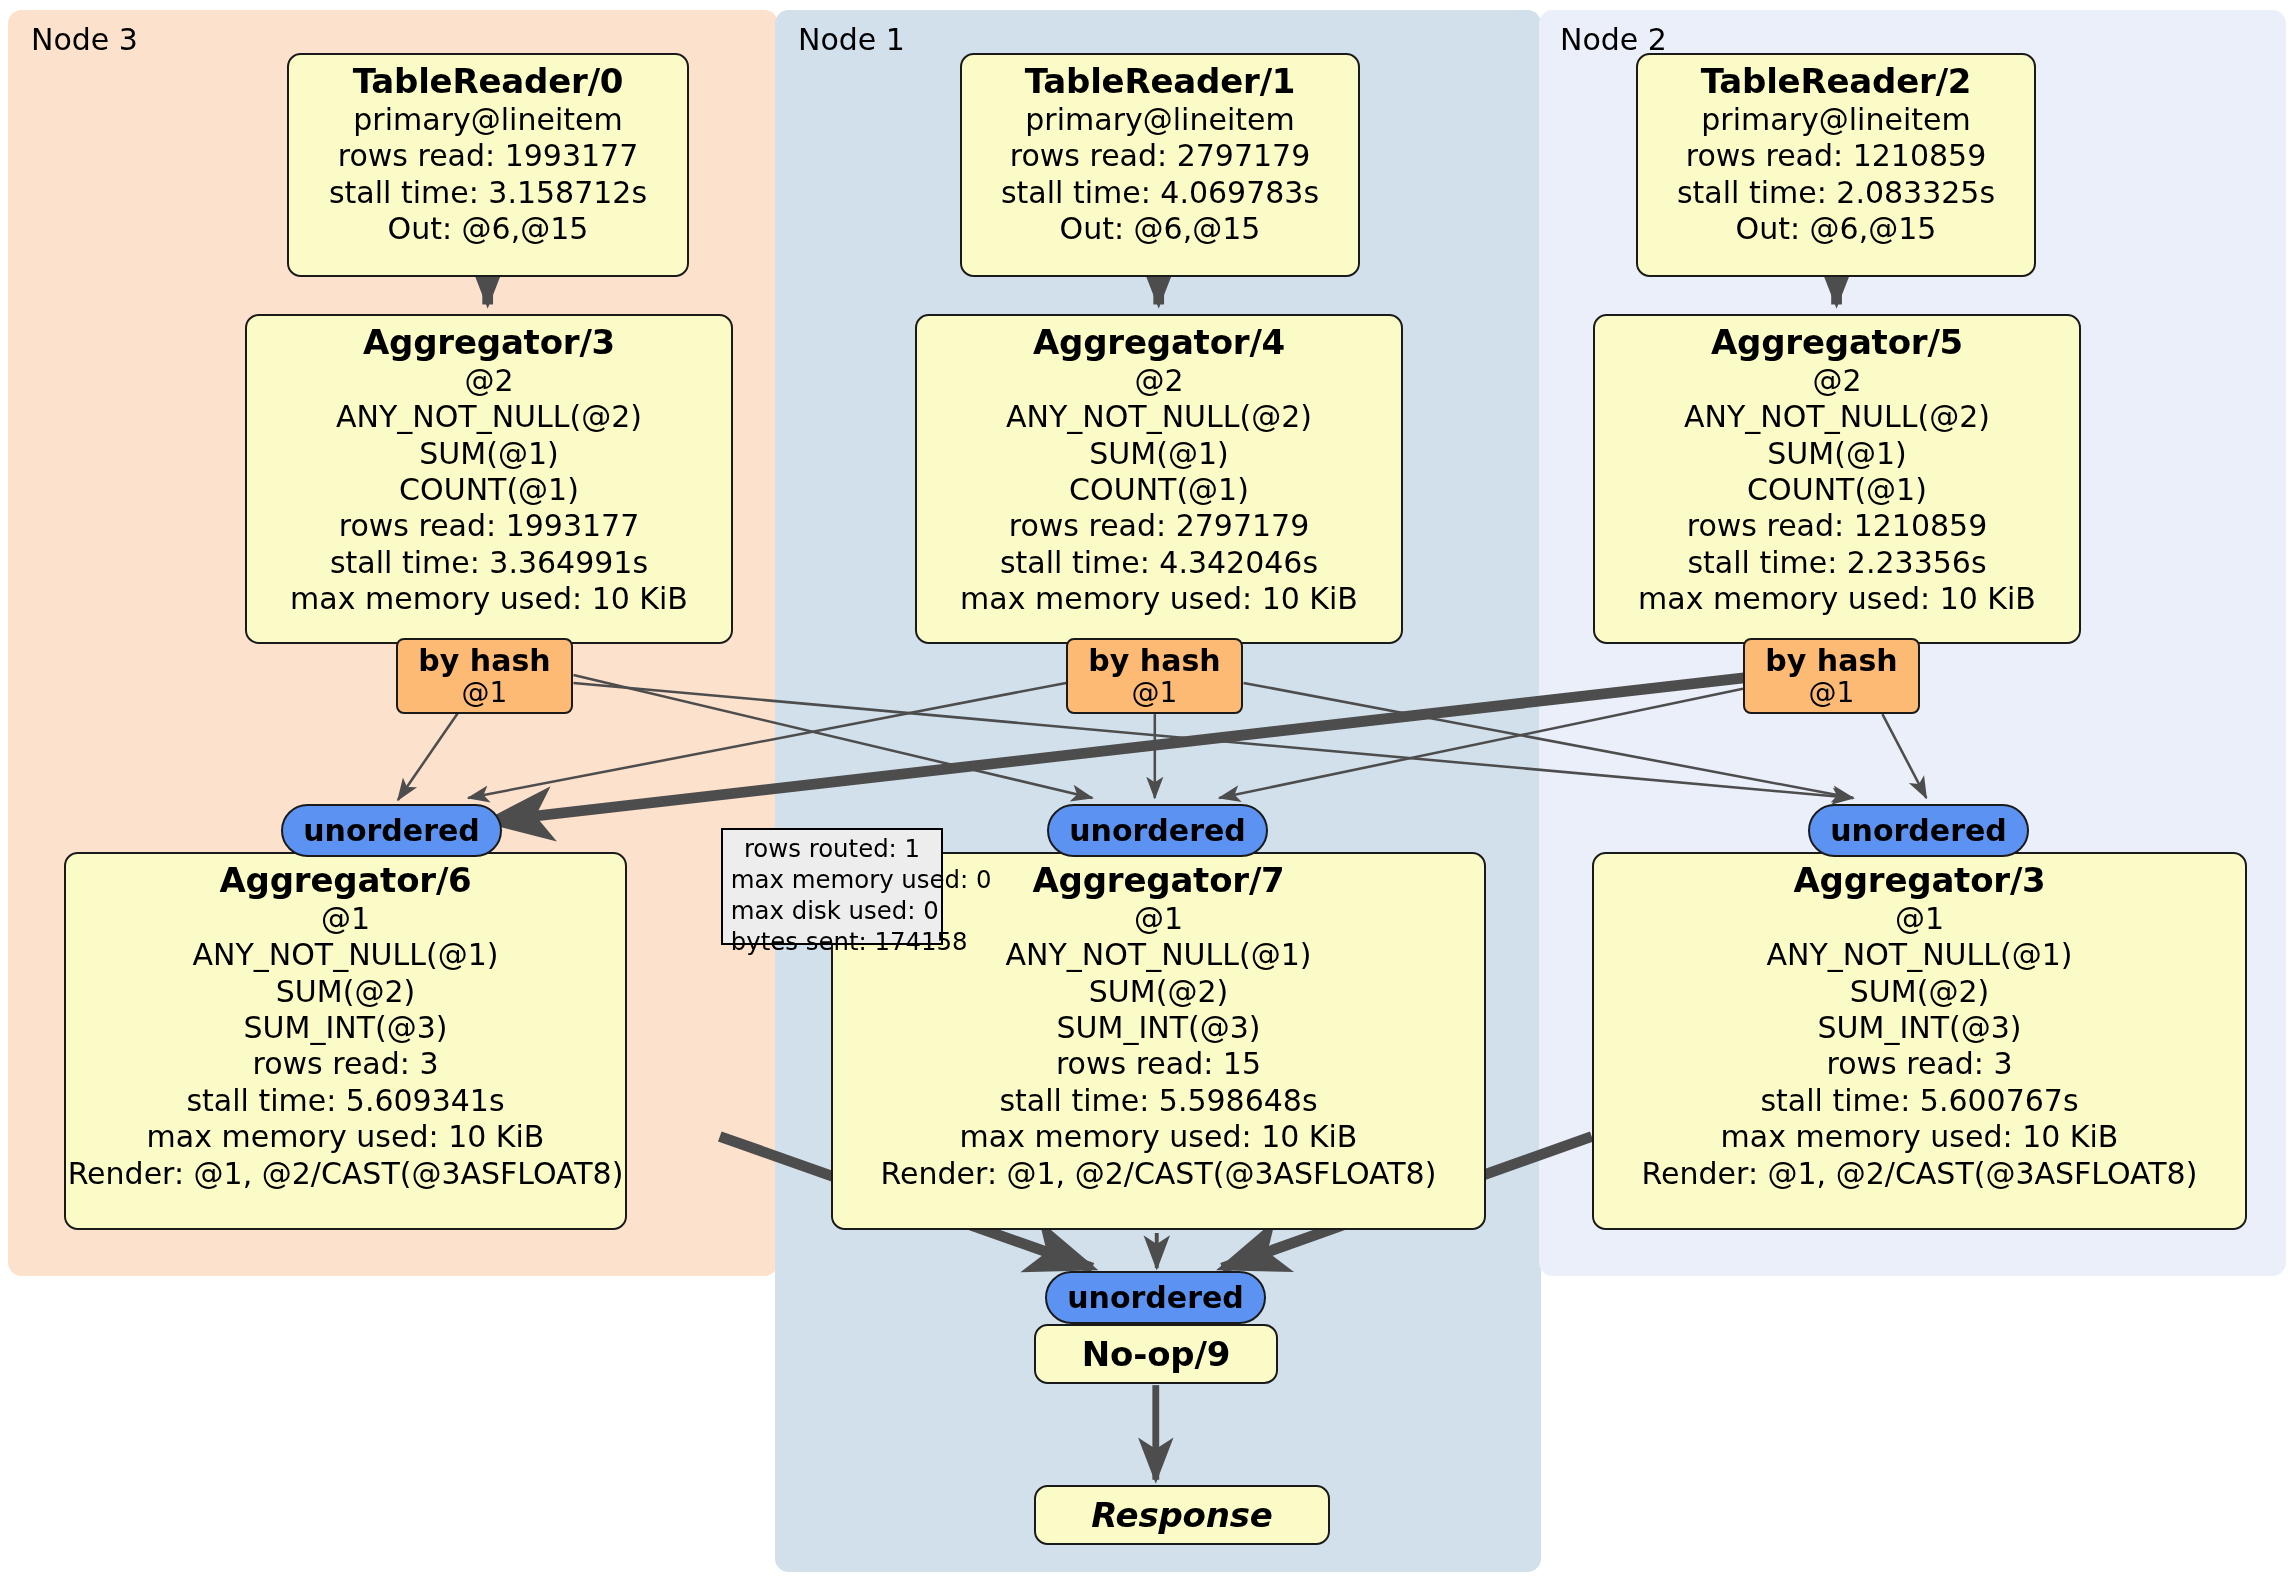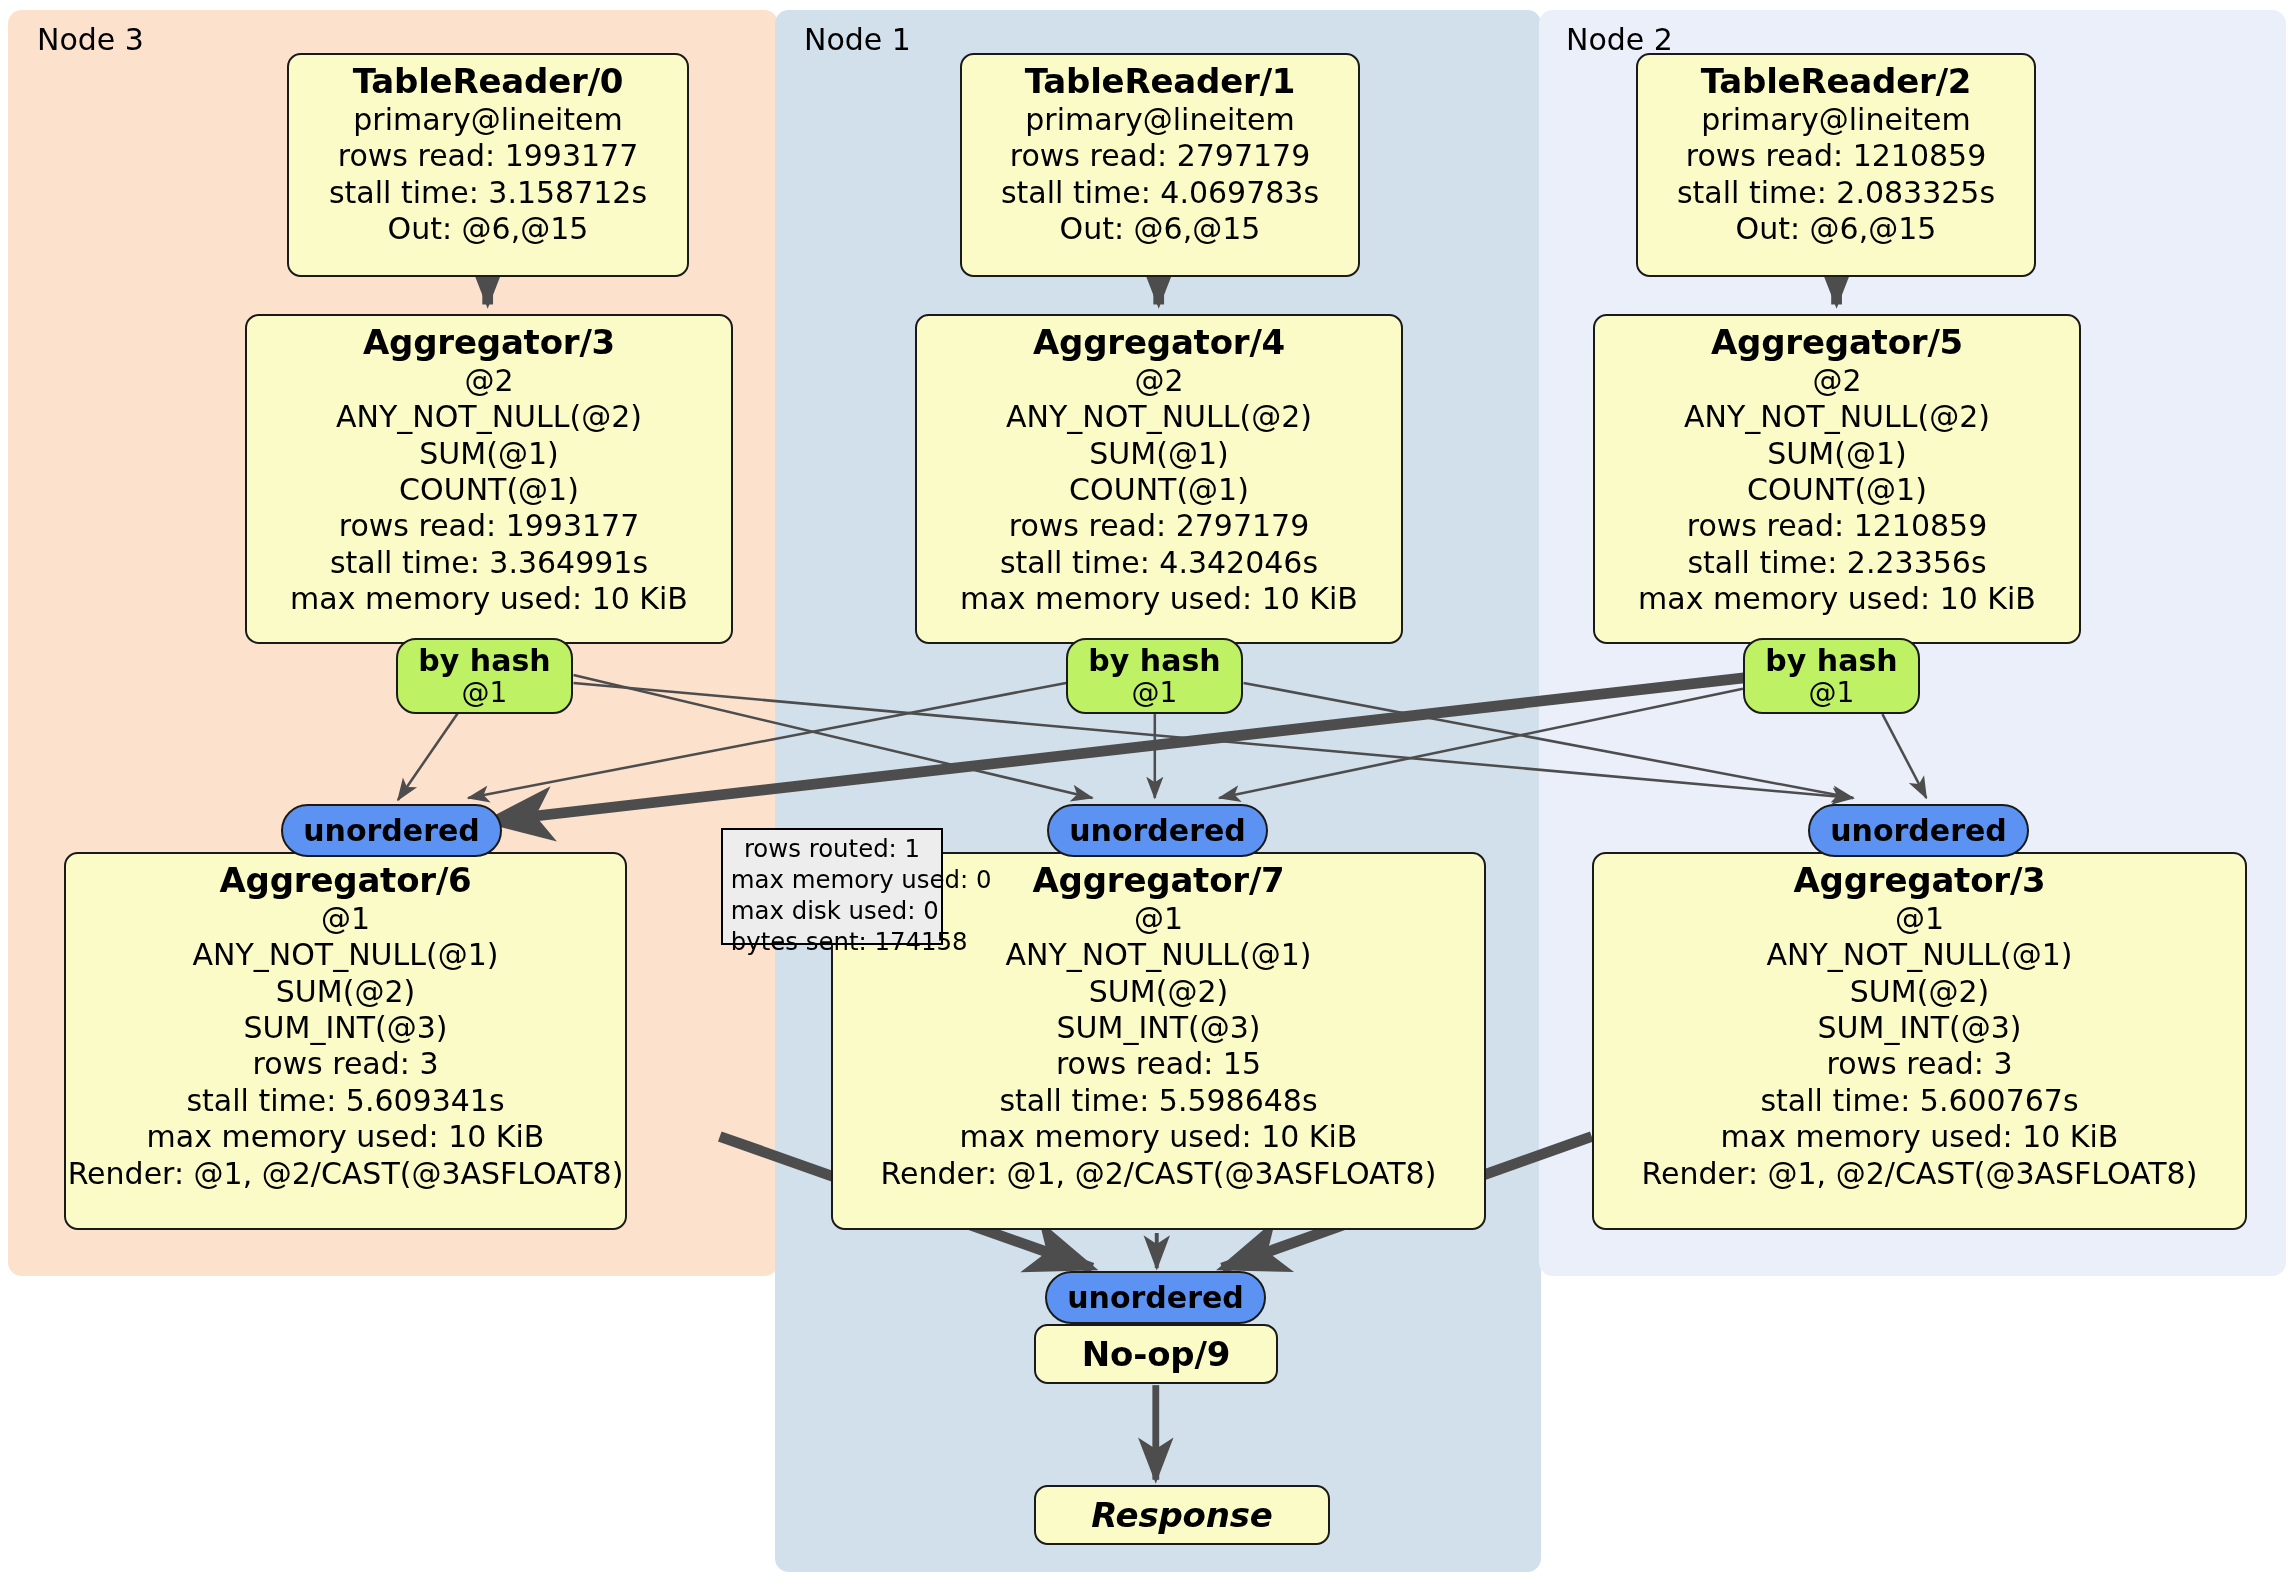--- a/index.html
+++ b/index.html
@@ -20,21 +20,20 @@
     border-radius:13.7px;
     box-sizing:border-box;
   }
   .cluster-label{
     position:absolute;
     font-size:30px;
     color:#000;
     line-height:1;
     white-space:nowrap;
     font-family:"DejaVu Sans","Liberation Sans",sans-serif;
-    margin-left:6px;
   }
   
   #edges{
     position:absolute;
     left:0;top:0;
     width:2294px;height:1596px;
     pointer-events:none;
   }
   
   .op{
@@ -74,22 +73,22 @@
     box-sizing:border-box;
     border:2.4px solid #1a1a1a;
     text-align:center;
     display:flex;
     flex-direction:column;
     align-items:center;
     justify-content:center;
     line-height:1.12;
   }
   .badge.hash{
-    background:#bef264;
-    border-radius:20px;
+    background:#fdba74;
+    border-radius:8px;
   }
   .badge.unord{
     background:#5C93F2;
     border-radius:27px;
   }
   .badge .b1{
     font-weight:bold;
     font-size:30px;
     color:#000;
     white-space:nowrap;

